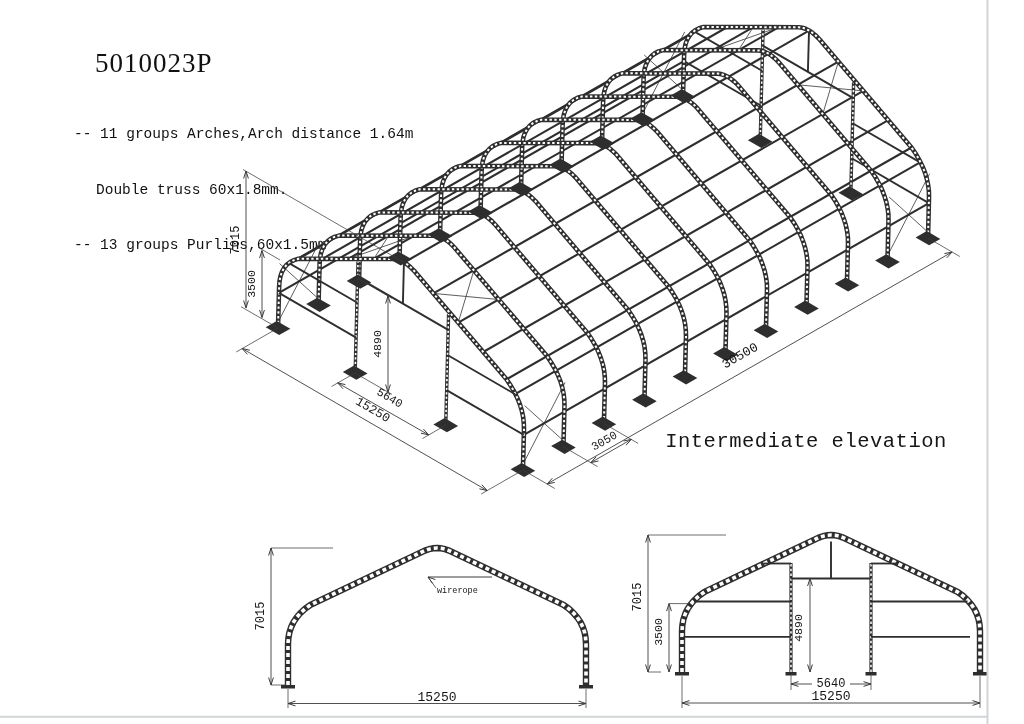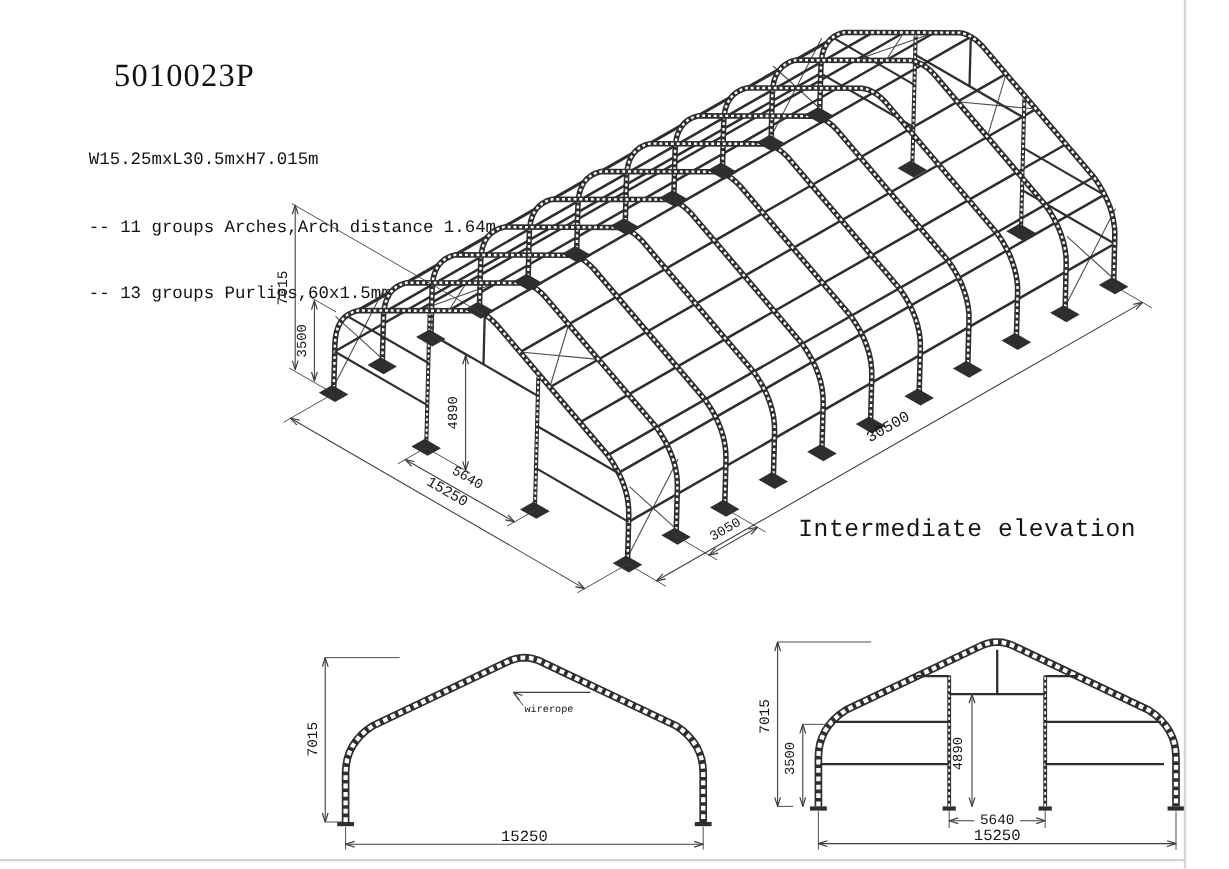--- a/index.html
+++ b/index.html
@@ -11,22 +11,22 @@
   .specs{position:absolute;left:74px;top:88px;font-family:"Liberation Mono","DejaVu Sans Mono",monospace;
          font-size:14.5px;line-height:18.5px;color:#111;white-space:pre;}
   .spec.indent{padding-left:22px;}
 </style>
 </head>
 <body>
 
 <div id="stage">
   <div class="title">5010023P</div>
   <div class="specs">
-    <div class="spec">W15.25mxL30.5mxH7.015m</div>
     <div class="spec">-- 11 groups Arches,Arch distance 1.64m</div>
+    <div class="spec indent">Double truss 60x1.8mm.</div>
     <div class="spec">-- 13 groups Purlins,60x1.5mm</div>
   </div>
   <svg id="cad" width="1024" height="724" viewBox="0 0 1024 724">
       <g>
         <g>
           <line x1="278.1" y1="322.1" x2="320.2" y2="240.5" stroke="#4c4c4c" stroke-width="0.9"></line>
           <line x1="279.6" y1="263.6" x2="318.7" y2="299.0" stroke="#4c4c4c" stroke-width="0.9"></line>
           <line x1="523.1" y1="464.1" x2="565.1" y2="382.4" stroke="#4c4c4c" stroke-width="0.9"></line>
           <line x1="524.6" y1="405.6" x2="563.6" y2="440.9" stroke="#4c4c4c" stroke-width="0.9"></line>
           <line x1="348.2" y1="258.9" x2="414.3" y2="235.7" stroke="#4c4c4c" stroke-width="0.9"></line>

